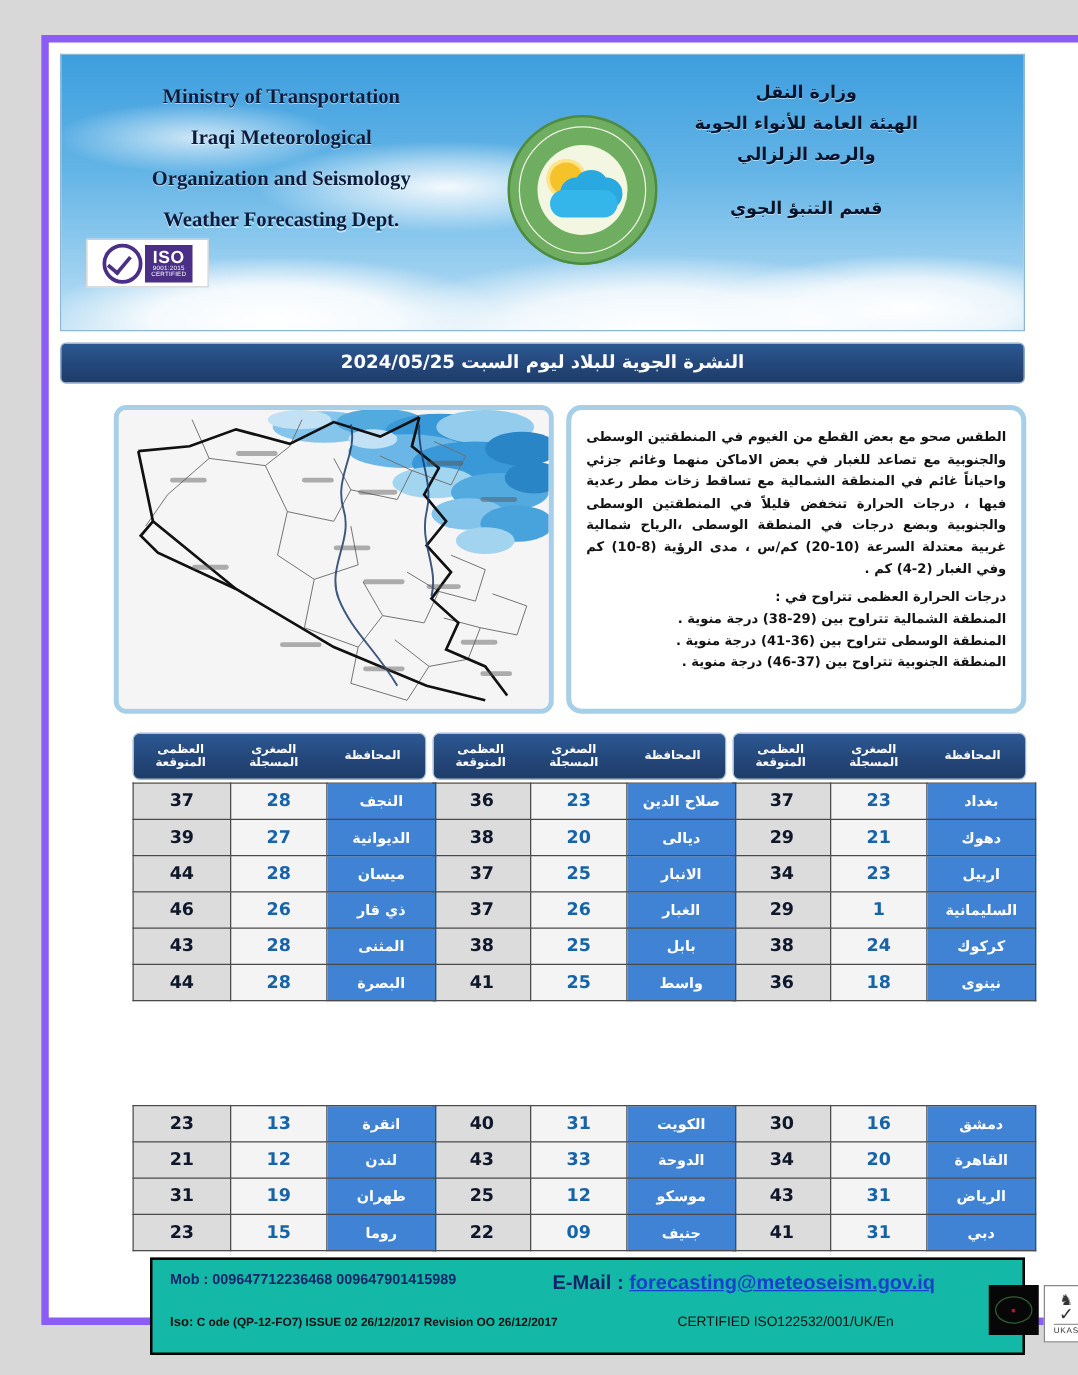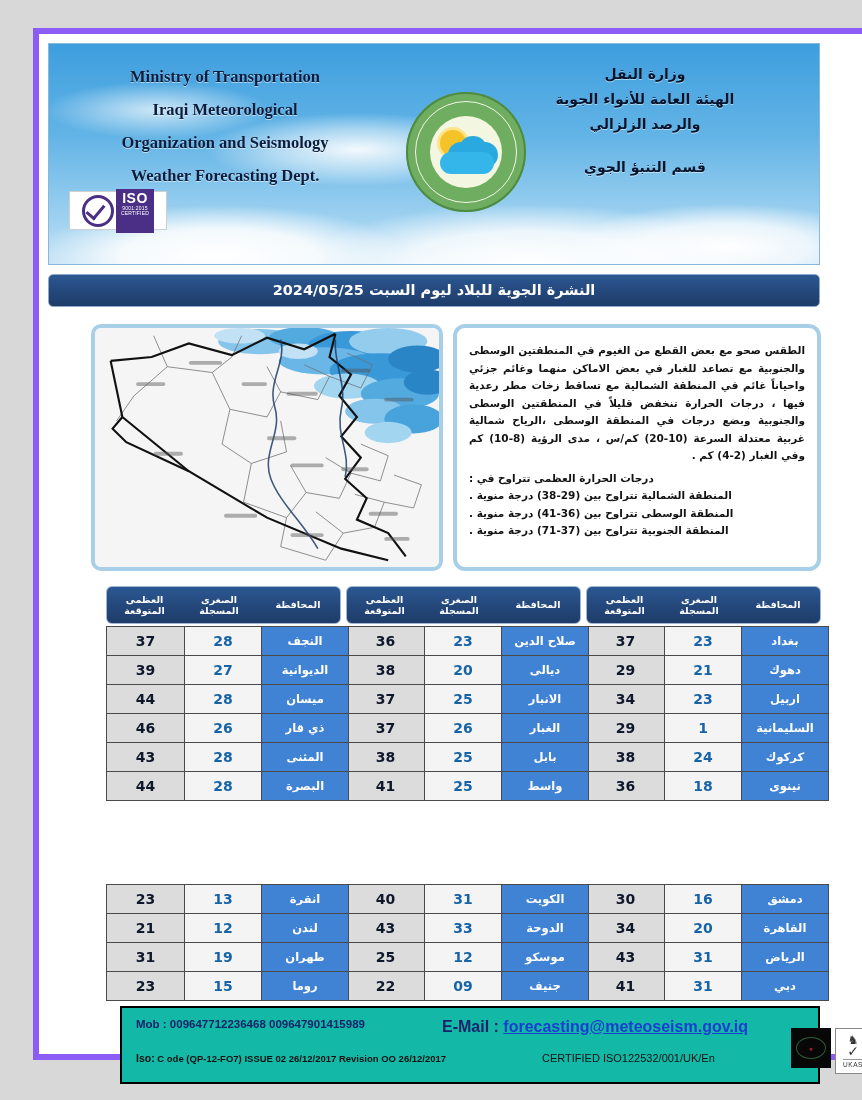--- a/index.html
+++ b/index.html
@@ -48,21 +48,21 @@
   .iso-check{
     width:26px;height:26px;border-radius:50%;
     border:3px solid #4b2f86;position:relative;flex:none;
   }
   .iso-check:after{
     content:"";position:absolute;left:5px;top:3px;
     width:8px;height:15px;border:solid #4b2f86;
     border-width:0 3.5px 3.5px 0;transform:rotate(40deg);
   }
   .iso-word{
-    background:#4b2f86;color:#fff;padding:2px 5px 17px;
+    background:#4b2f86;color:#fff;padding:2px 5px 3px;
     text-align:center;line-height:1;
   }
   .iso-word .w1{font-size:14px;font-weight:bold;letter-spacing:.5px;display:block;}
   .iso-word .w2{font-size:5px;display:block;margin-top:1px;letter-spacing:.2px;}
   .iso-word .w3{font-size:5px;display:block;letter-spacing:.2px;}
 
   .ar-title{
     position:absolute;right:24px;top:18px;width:300px;
     direction:rtl;text-align:center;color:#06132c;
     font-family:"DejaVu Sans",sans-serif;
@@ -139,21 +139,21 @@
     position:absolute;left:414px;top:290px;width:368px;height:247px;
     border:4px solid #a8cfe8;border-radius:12px;
     background:#ffffff;box-sizing:border-box;
     padding:14px 12px 8px 12px;
     direction:rtl;text-align:justify;
     color:#121212;
     font-family:"DejaVu Sans",sans-serif;
     font-weight:bold;font-size:10.5px;line-height:17.5px;
   }
   .forecast .ranges{margin-top:5px;text-align:center;}
-  .forecast .ranges div{text-align:left;}
+  .forecast .ranges div{text-align:right;}
 
   
   .tables-area{position:absolute;left:52px;top:552px;width:730px;height:222px;}
   .tbl-block{position:absolute;top:0;}
   #block-right{right:0;width:235px;}
   #block-mid{right:240px;width:235px;}
   #block-left{right:480px;width:235px;}
 
   .hdr{
     display:flex;direction:rtl;
@@ -340,21 +340,21 @@
       </g>
     </svg>
   </div>
 
   <div class="forecast">
     <div>الطقس صحو مع بعض القطع من الغيوم في المنطقتين الوسطى والجنوبية مع تصاعد للغبار في بعض الاماكن منهما وغائم جزئي واحياناً غائم في المنطقة الشمالية مع تساقط زخات مطر رعدية فيها ، درجات الحرارة تنخفض قليلاً في المنطقتين الوسطى والجنوبية وبضع درجات في المنطقة الوسطى ،الرياح شمالية غربية معتدلة السرعة (10-20) كم/س ، مدى الرؤية (8-10) كم وفي الغبار (2-4) كم .</div>
     <div class="ranges">
       <div>درجات الحرارة العظمى تتراوح في :</div>
       <div>المنطقة الشمالية تتراوح بين (29-38) درجة منوية .</div>
       <div>المنطقة الوسطى تتراوح بين (36-41) درجة منوية .</div>
-      <div>المنطقة الجنوبية تتراوح بين (37-71) درجة منوية .</div>
+      <div>المنطقة الجنوبية تتراوح بين (37-46) درجة منوية .</div>
     </div>
   </div>
 
   <div class="tables-area">
 
     <div class="tbl-block" id="block-right">
       <div class="hdr">
         <div class="hc name">المحافظة</div>
         <div class="hc min">
           <span><span>الصغرى</span><br>

